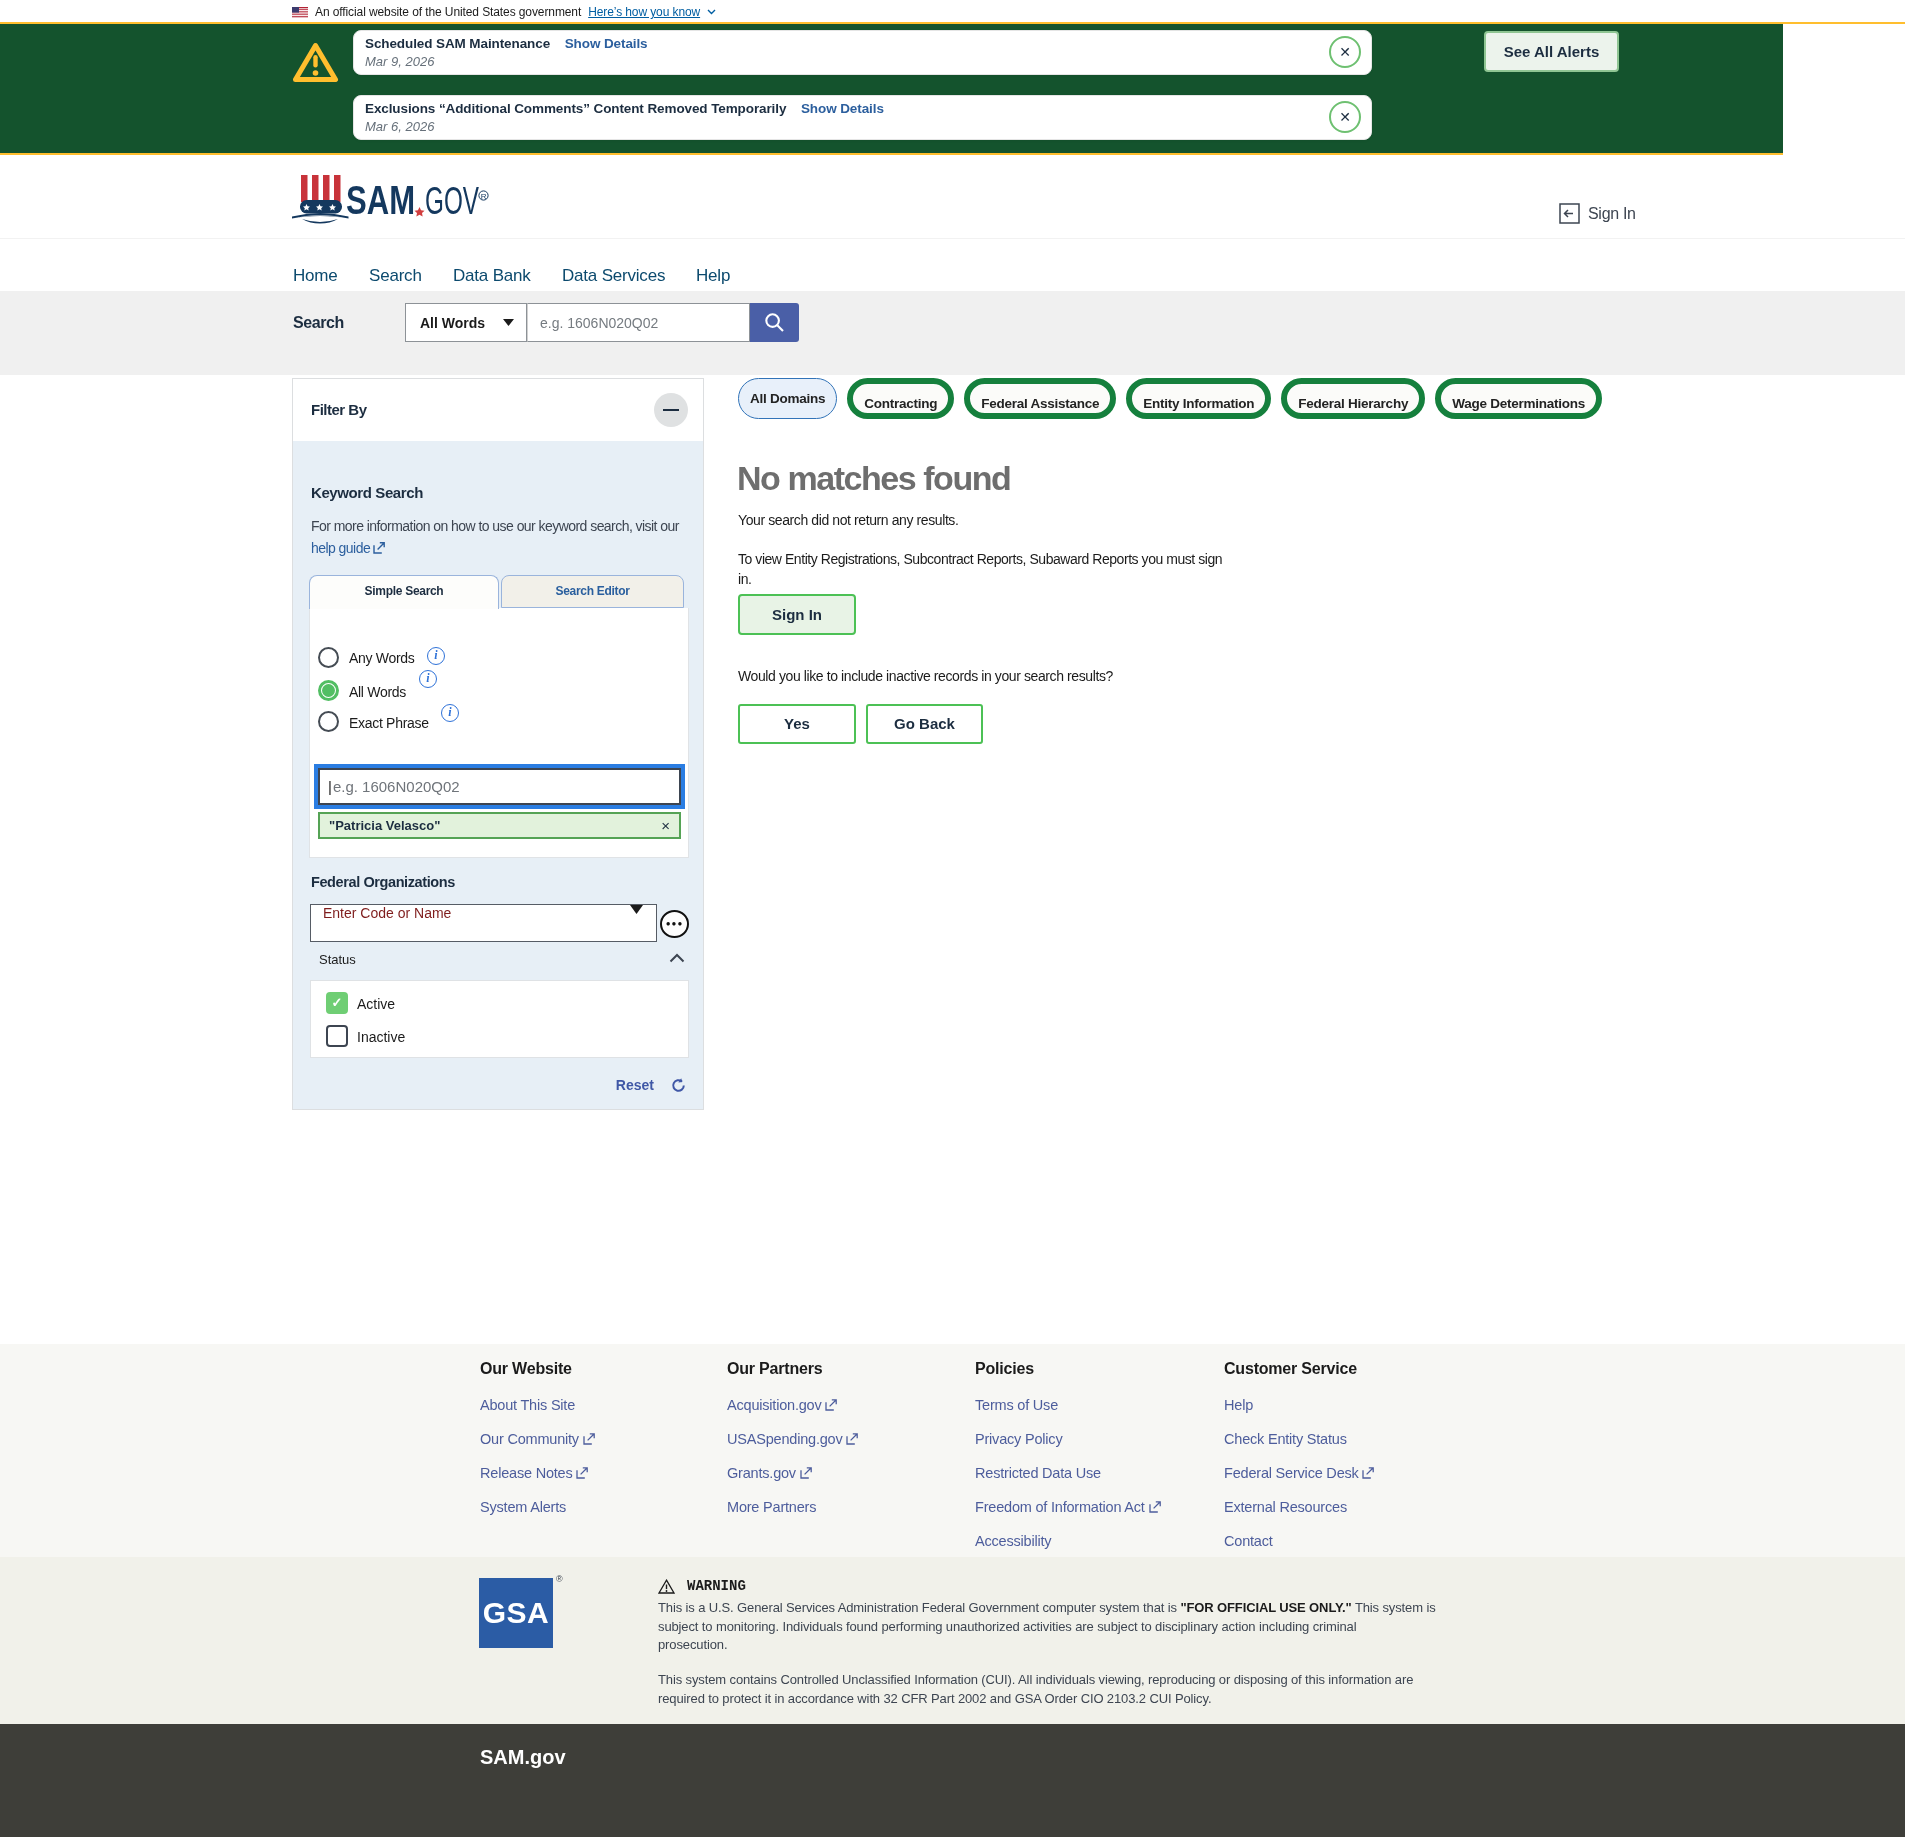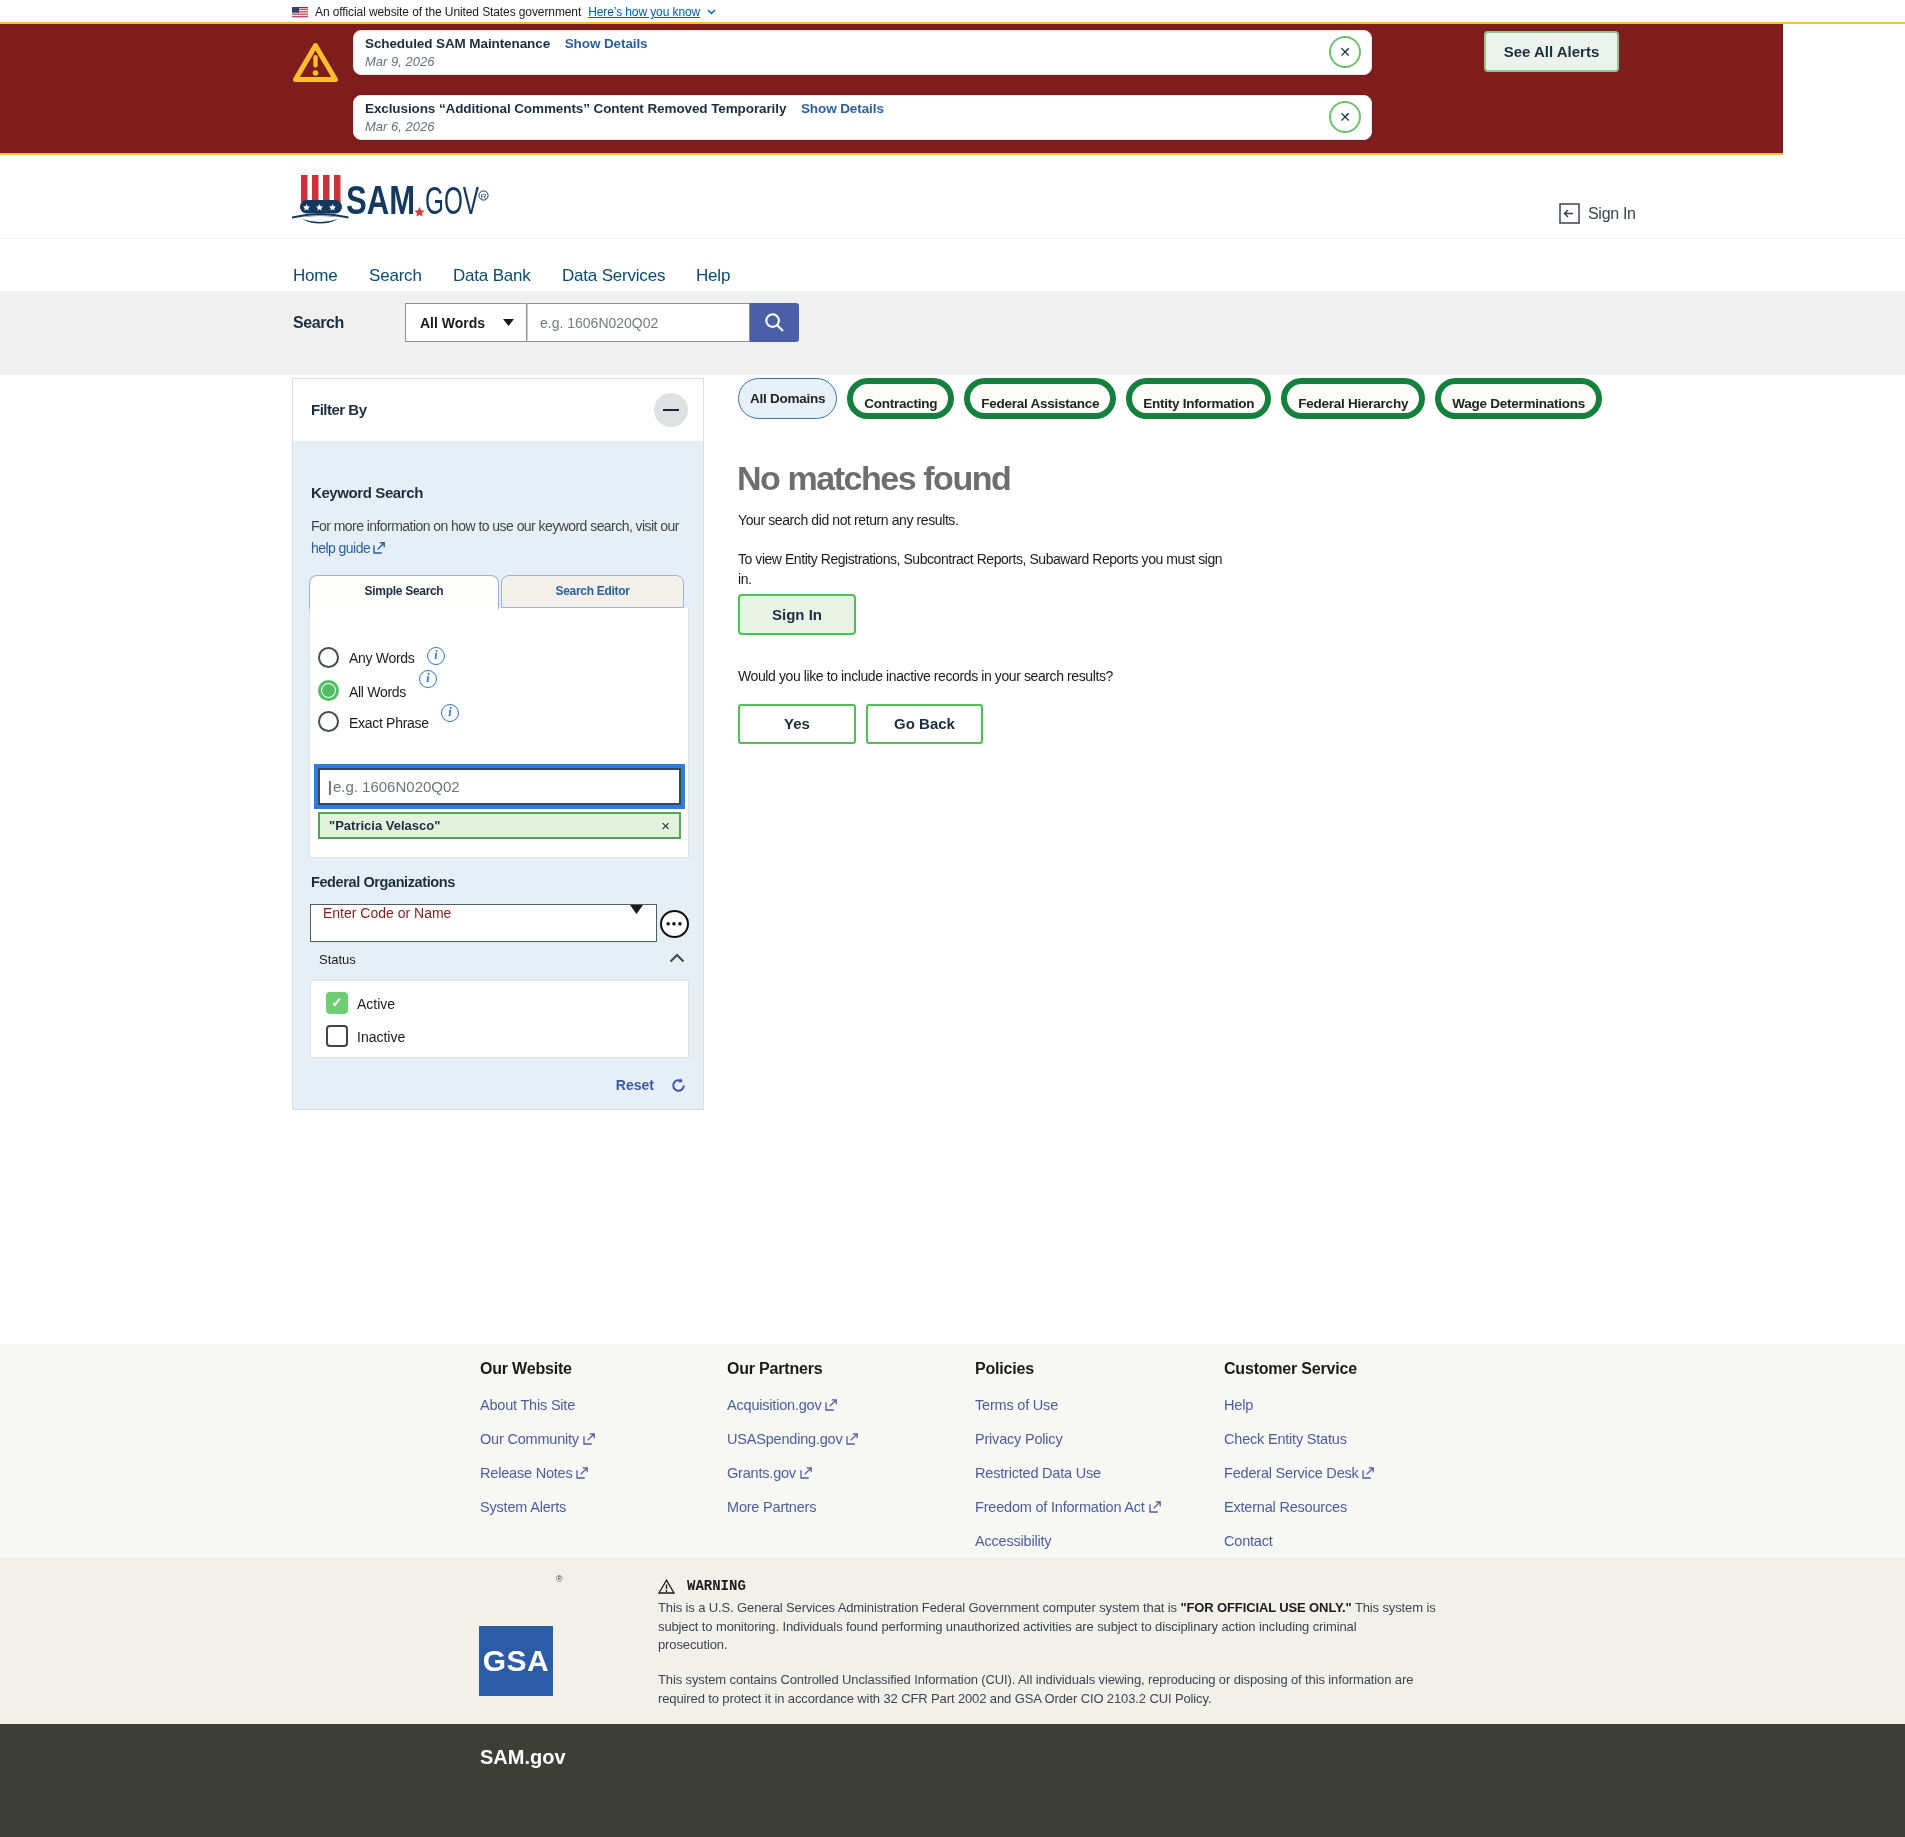--- a/index.html
+++ b/index.html
@@ -7,21 +7,21 @@
 html,body { font-family:"Liberation Sans", sans-serif; background:#fff; color:#1b1b1b; }
 #page { position:relative; width:1905px; height:1837px; overflow:hidden; background:#fff; }
 a { text-decoration:none; }
 
 
 #banner { position:absolute; top:0; left:0; width:1905px; height:24px; background:#fff; border-bottom:2px solid #ffbe2e; font-size:12px; letter-spacing:-0.1px; color:#1b1b1b; }
 #banner .in { position:absolute; left:292px; top:5px; display:flex; align-items:center; gap:7px; }
 #banner a { color:#005ea2; text-decoration:underline; }
 
 
-#alerts { position:absolute; top:24px; left:0; width:1783px; height:131px; background:#7f1d1d; border-bottom:2px solid #ffbe2e; }
+#alerts { position:absolute; top:24px; left:0; width:1783px; height:131px; background:#14532d; border-bottom:2px solid #ffbe2e; }
 .acard { position:absolute; left:353px; width:1019px; height:45px; background:#fff; border:1px solid #e5e5e5; border-radius:8px; box-shadow:0 1px 3px rgba(0,0,0,0.05); }
 .acard .t { position:absolute; left:11px; top:5px; font-size:13.5px; font-weight:bold; color:#1c2d40; letter-spacing:-0.1px; }
 .acard .t a { color:#2c5f9e; margin-left:11px; }
 .acard .d { position:absolute; left:11px; top:23px; font-size:13px; font-style:italic; color:#66707a; }
 .aclose { position:absolute; left:975px; top:5px; width:32px; height:32px; border-radius:50%; border:2px solid #6ec071; background:#fff; color:#1c2d40; font-size:14px; text-align:center; line-height:28px; }
 #seeall { position:absolute; left:1484px; top:7px; width:135px; height:41px; background:#ecf3ec; border:2px solid #8fc593; border-radius:4px; font-size:15px; font-weight:bold; color:#1c2d40; text-align:center; line-height:37px; }
 
 
 #hdr { position:absolute; top:155px; left:0; width:1905px; height:83px; background:#fff; }
 #signin { position:absolute; left:1559px; top:48px; display:flex; align-items:center; gap:8px; font-size:16px; letter-spacing:-0.3px; color:#3d4551; }
@@ -81,21 +81,21 @@
 #nm-signin { position:absolute; left:738px; top:594px; width:118px; height:41px; background:#e8f3e6; border:2px solid #4cc155; border-radius:4px; font-size:15px; font-weight:bold; color:#1c2d40; text-align:center; line-height:37px; }
 #nm-q { position:absolute; left:738px; top:668px; font-size:14px; letter-spacing:-0.4px; color:#1b1b1b; }
 .wbtn { position:absolute; top:704px; width:118px; height:40px; background:#fff; border:2px solid #4cc155; border-radius:3px; font-size:15px; font-weight:bold; color:#1c2d40; text-align:center; line-height:36px; }
 
 
 #foot1 { position:absolute; top:1344px; left:0; width:1905px; height:213px; background:#f7f7f4; }
 .fcol { position:absolute; top:16px; }
 .fcol h4 { font-size:16px; font-weight:bold; color:#1b1b1b; letter-spacing:-0.2px; }
 .fcol a { display:block; font-size:14.5px; color:#4d5d9c; letter-spacing:-0.2px; margin-top:20px; line-height:14px; }
 #foot2 { position:absolute; top:1557px; left:0; width:1905px; height:167px; background:#f1f1ea; }
-#gsa { position:absolute; left:479px; top:21px; width:74px; height:70px; background:#2b5ca5; color:#fff; font-size:30px; font-weight:bold; text-align:center; line-height:70px; letter-spacing:0.5px;margin-top:48px; }
+#gsa { position:absolute; left:479px; top:21px; width:74px; height:70px; background:#2b5ca5; color:#fff; font-size:30px; font-weight:bold; text-align:center; line-height:70px; letter-spacing:0.5px; }
 #gsar { position:absolute; left:556px; top:17px; font-size:9px; color:#3d4551; }
 #warnhead { position:absolute; left:658px; top:21px; display:flex; align-items:center; gap:12px; font-family:"Liberation Mono",monospace; font-weight:bold; font-size:14px; color:#1b1b1b; }
 .wp { position:absolute; left:658px; width:820px; font-size:13px; letter-spacing:-0.12px; line-height:18.5px; color:#3d4551; }
 #dark { position:absolute; top:1724px; left:0; width:1905px; height:113px; background:#3e3e39; color:#fff; }
 #dark .t1 { position:absolute; left:480px; top:1748px; font-size:20px; font-weight:bold; }
 #dark .t2 { position:absolute; left:480px; top:1777px; font-size:21px; font-weight:bold; letter-spacing:-0.2px; }
 #dark div { top:auto; }
 </style>
 </head>
 <body>

